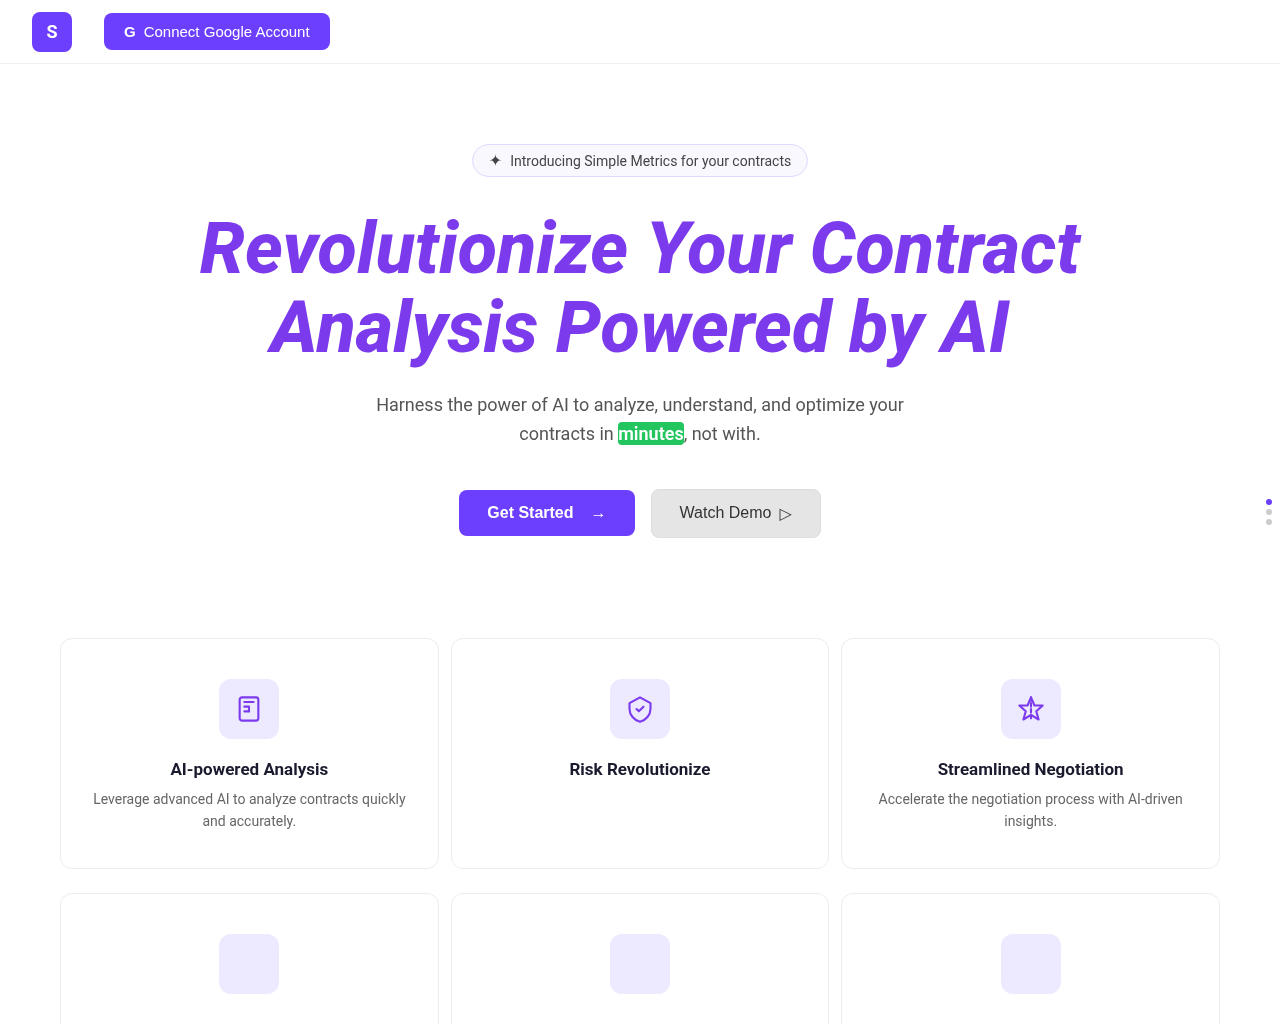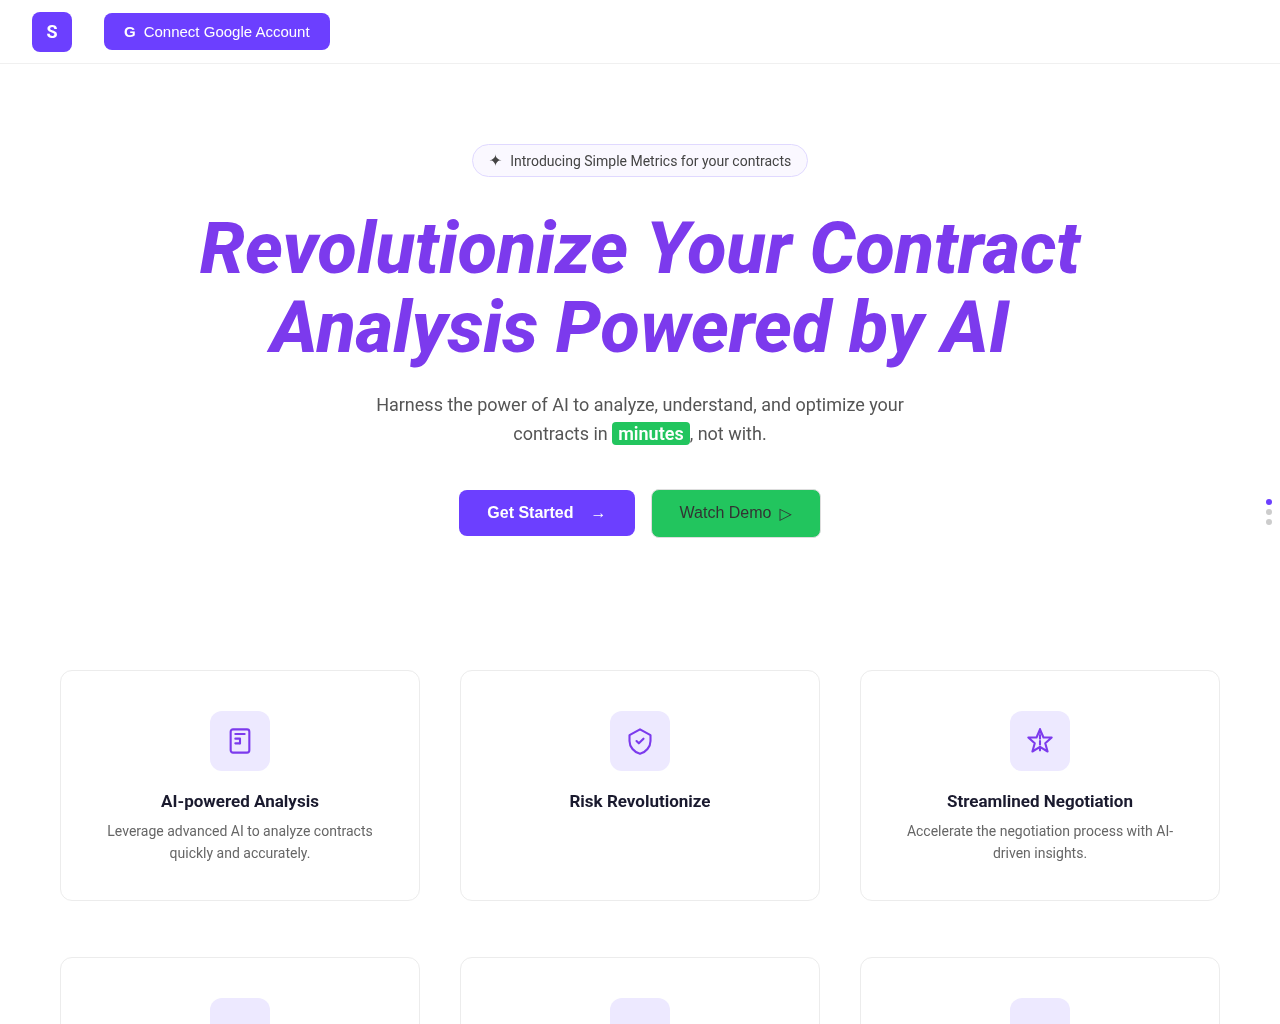--- a/index.html
+++ b/index.html
@@ -93,21 +93,21 @@
       font-size: 18px;
       color: #555;
       max-width: 560px;
       line-height: 1.6;
       margin-bottom: 40px;
     }
     .hero-subtitle .highlight {
       background: #22c55e;
       color: #fff;
       border-radius: 4px;
-      padding: 1px 6px;
+      padding: 1px 0;
       font-weight: 600;
     }
     .hero-buttons {
       display: flex;
       gap: 16px;
       align-items: center;
     }
     .btn-primary {
       background: #6c3fff;
       color: #fff;
@@ -115,21 +115,21 @@
       border-radius: 8px;
       padding: 14px 28px;
       font-size: 16px;
       font-weight: 600;
       cursor: pointer;
       display: flex;
       align-items: center;
       gap: 17px;
     }
     .btn-secondary {
-      background: #22c55e;
+      background: #e5e5e5;
       color: #333;
       border: 1.5px solid #ddd;
       border-radius: 8px;
       padding: 14px 28px;
       font-size: 16px;
       font-weight: 500;
       cursor: pointer;
       display: flex;
       align-items: center;
       gap: 8px;
@@ -138,22 +138,21 @@
     
     .features {
       padding: 40px 60px 60px;
       display: flex;
       flex-direction: column;
       gap: 24px;
     }
     .feature-row {
       display: grid;
       grid-template-columns: 1fr 1fr 1fr;
-      gap: 40px;
-      margin-top: 32px;
+      gap: 12px;
     }
     .feature-card {
       border: 1px solid #ececec;
       border-radius: 12px;
       padding: 40px 32px 36px;
       display: flex;
       flex-direction: column;
       align-items: center;
       text-align: center;
       background: #fff;

